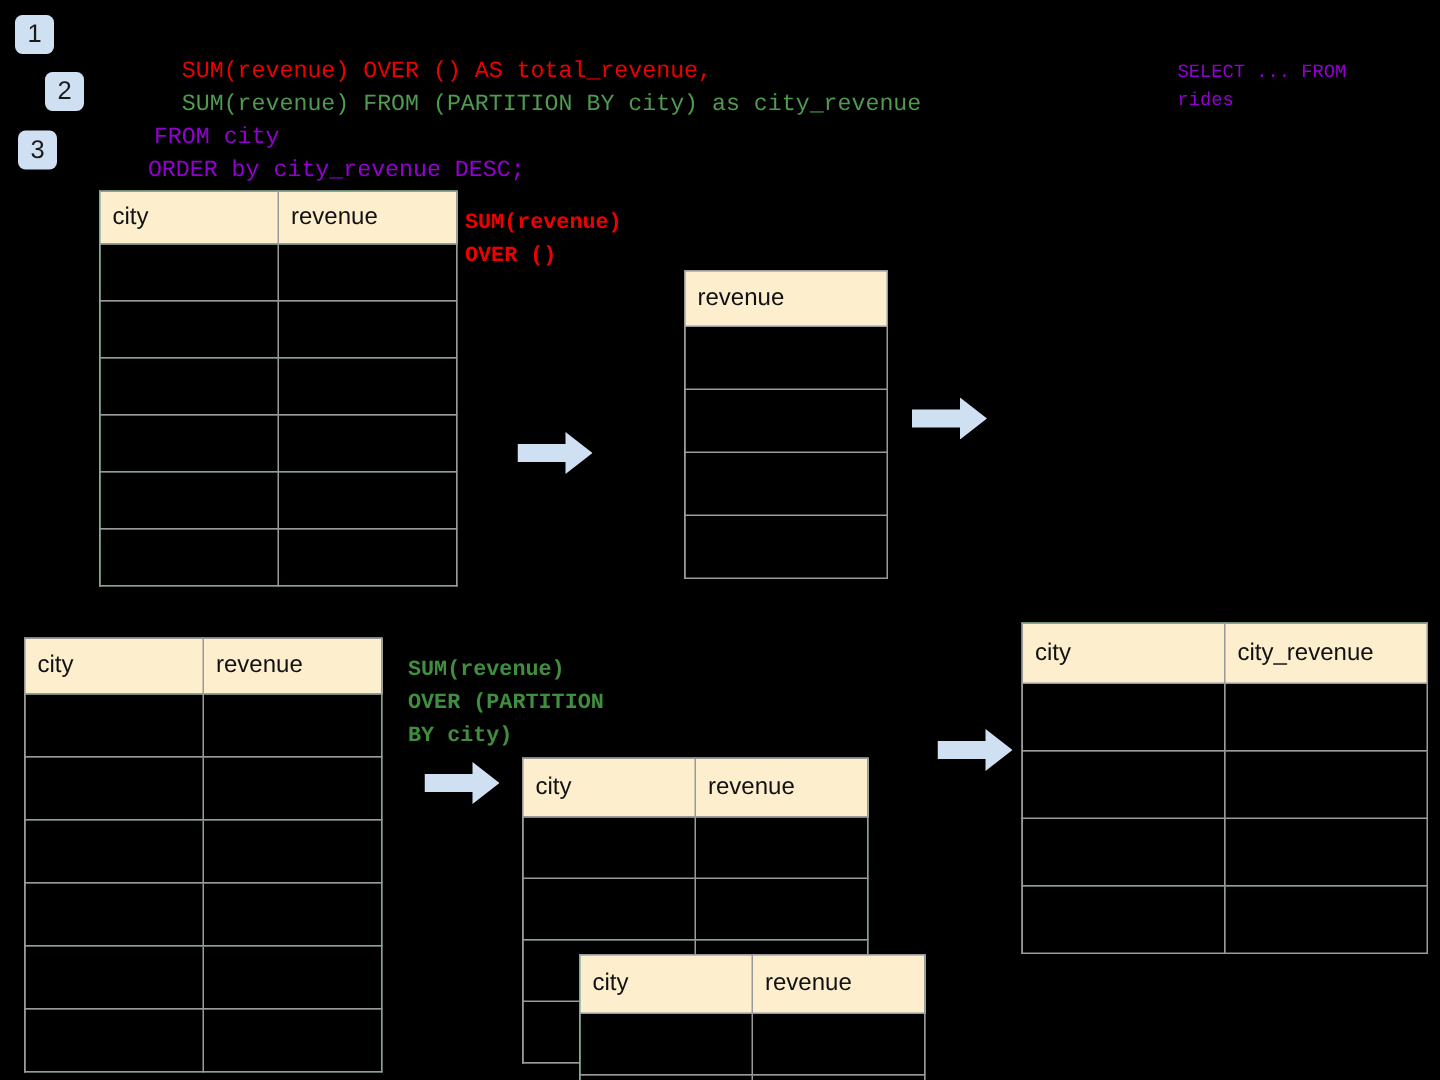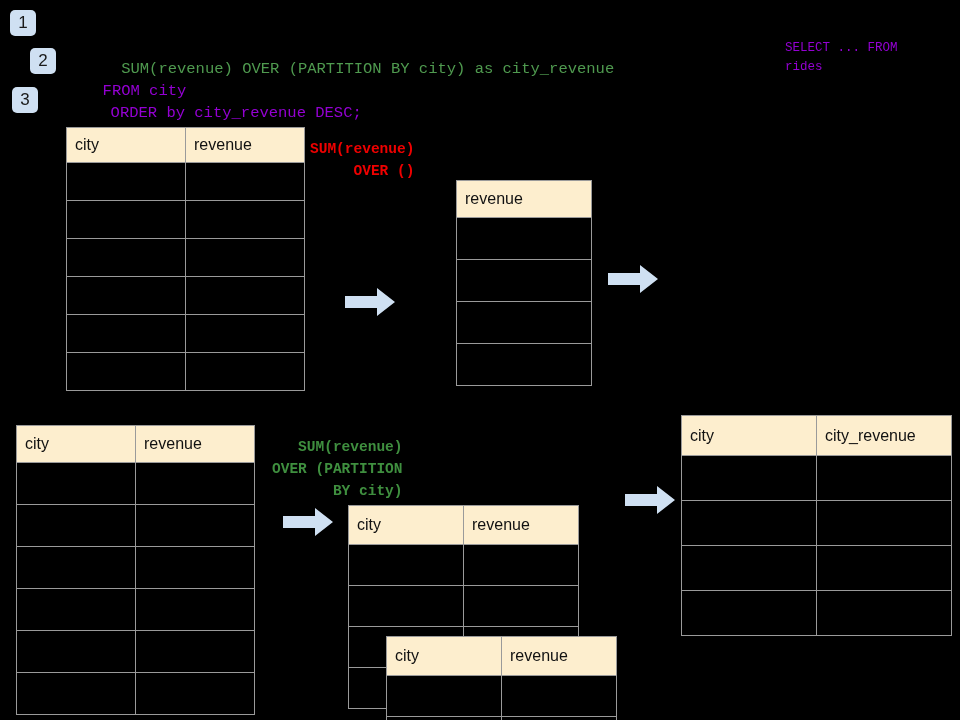--- a/index.html
+++ b/index.html
@@ -53,21 +53,20 @@
   }
 
   
   .anno {
     position: absolute;
     font-family: "Liberation Mono", monospace;
     font-size: 14.5px;
     line-height: 22px;
     white-space: pre;
     font-weight: bold;
-    text-align: right;
   }
   .anno-red   { color: #ee0000; }
   .anno-green { color: #3f8f3f; }
 
   
   .tbl {
     position: absolute;
     border-collapse: collapse;
     table-layout: fixed;
     background: #86efac;
@@ -97,23 +96,24 @@
 </style>
 </head>
 <body>
 
 <div id="stage">
 
   <div class="badge" style="left:10px; top:10px;">1</div>
   <div class="badge" style="left:30px; top:48px;">2</div>
   <div class="badge" style="left:12px; top:87px;">3</div>
 
-  <div class="sql sql-green" style="left:84px; top:58px;">    SUM(revenue) OVER (PARTITION BY city) as city_revenue</div>
+  <div class="sql sql-red" style="left:84px; top:36px;">    SUM(revenue) OVER () AS total_revenue,</div>
+  <div class="sql sql-green" style="left:84px; top:58px;">    SUM(revenue) FROM (PARTITION BY city) as city_revenue</div>
   <div class="sql sql-purple" style="left:84px; top:80px;">  FROM city</div>
-  <div class="sql sql-purple" style="left:92px; top:102px;">  ORDER by city_revenue DESC;</div>
+  <div class="sql sql-purple" style="left:80px; top:102px;">  ORDER by city_revenue DESC;</div>
 
   <div class="sql-note" style="left:785px; top:39px;">SELECT ... FROM
 rides</div>
 
   <div class="anno anno-red" style="left:310px; top:138px;">SUM(revenue)
 OVER ()</div>
   <div class="anno anno-green" style="left:272px; top:436px;">SUM(revenue)
 OVER (PARTITION
 BY city)</div>
 

